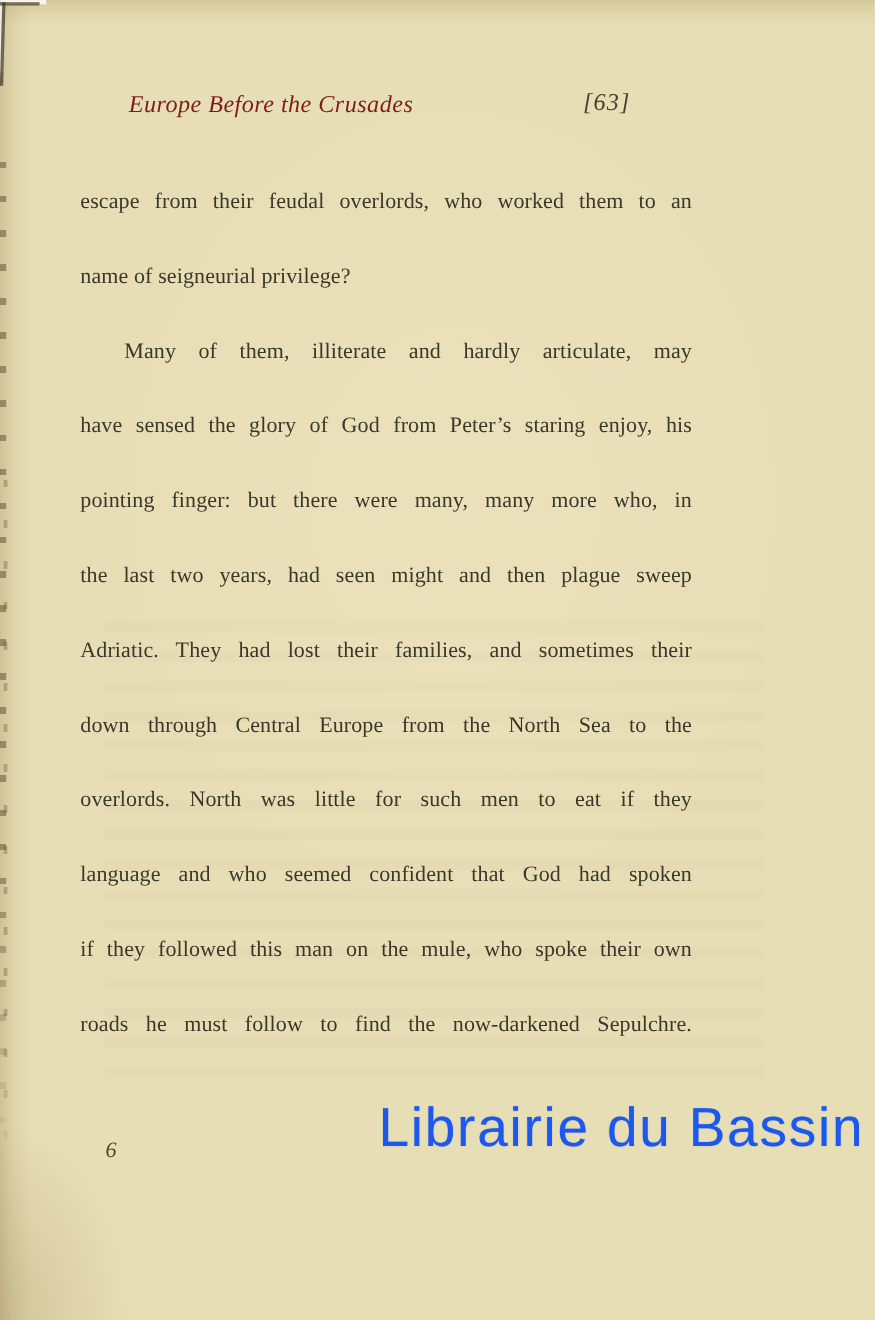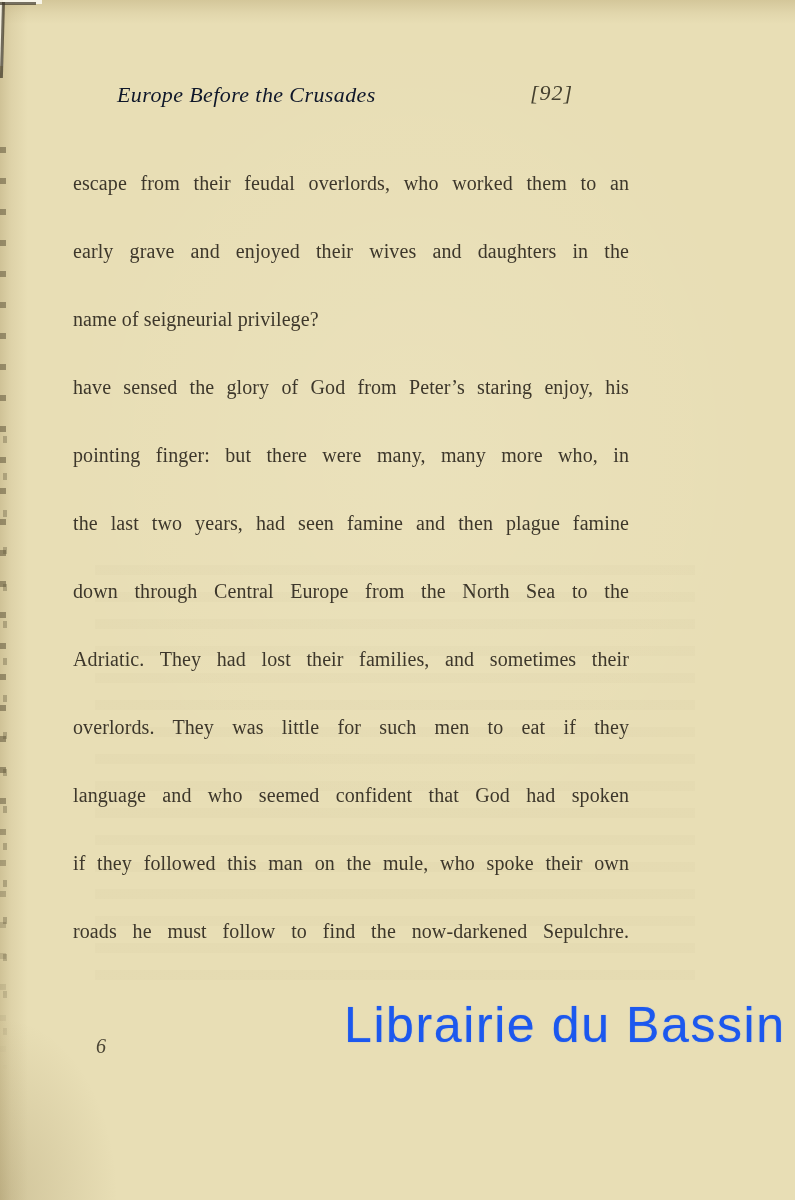--- a/index.html
+++ b/index.html
@@ -61,21 +61,21 @@
   .tl-white-h { position: absolute; left: 0; top: 0; width: 42px; height: 4px; background: #f7f4e8; }
   .tl-white-v { position: absolute; left: 0; top: 0; width: 3px; height: 66px; background: #f1eddd; }
   .tl-dark-h  { position: absolute; left: 0; top: 2px; width: 36px; height: 3px; background: rgba(62,56,40,0.70); }
   .tl-dark-v  { position: absolute; left: 2px; top: 2px; width: 3px; height: 76px;
                 background: rgba(62,56,40,0.72); transform: rotate(1.6deg); transform-origin: top left; }
 
   
   .running-title {
     position: absolute; left: 117px; top: 82px;
     font-style: italic; font-size: 22px; letter-spacing: 0.4px;
-    color: #0f172a;
+    color: #7f1d1d;
   }
   .folio {
     position: absolute; left: 530px; top: 80px;
     font-style: italic; font-size: 22px; letter-spacing: 1px;
     color: #45402f;
   }
   .textblock {
     position: absolute; left: 73px; top: 129px; width: 556px;
     font-size: 20px; color: #3d372b;
   }
@@ -116,35 +116,35 @@
   <div class="edge-marks-2"></div>
   <div class="showthrough"></div>
   <div class="bl-shadow"></div>
   <div class="vignette"></div>
   <div class="tl-white-h"></div>
   <div class="tl-white-v"></div>
   <div class="tl-dark-h"></div>
   <div class="tl-dark-v"></div>
 
   <span class="running-title">Europe Before the Crusades</span>
-  <span class="folio">[92]</span>
+  <span class="folio">[63]</span>
 
   <main class="textblock">
     <div class="para">
       <div class="line">escape from their feudal overlords, who worked them to an</div>
-      <div class="line">early grave and enjoyed their wives and daughters in the</div>
       <div class="line endline">name of seigneurial privilege?</div>
     </div>
     <div class="para para2">
+      <div class="line indent">Many of them, illiterate and hardly articulate, may</div>
       <div class="line">have sensed the glory of God from Peter’s staring enjoy, his</div>
       <div class="line">pointing finger: but there were many, many more who, in</div>
-      <div class="line">the last two years, had seen famine and then plague famine</div>
+      <div class="line">the last two years, had seen might and then plague sweep</div>
+      <div class="line">Adriatic. They had lost their families, and sometimes their</div>
       <div class="line">down through Central Europe from the North Sea to the</div>
-      <div class="line">Adriatic. They had lost their families, and sometimes their</div>
-      <div class="line">overlords. They was little for such men to eat if they</div>
+      <div class="line">overlords. North was little for such men to eat if they</div>
       <div class="line">language and who seemed confident that God had spoken</div>
       <div class="line">if they followed this man on the mule, who spoke their own</div>
       <div class="line">roads he must follow to find the now-darkened Sepulchre.</div>
     </div>
   </main>
 
   <div class="pagenum">6</div>
 
   <div class="watermark">Librairie du Bassin</div>
 

